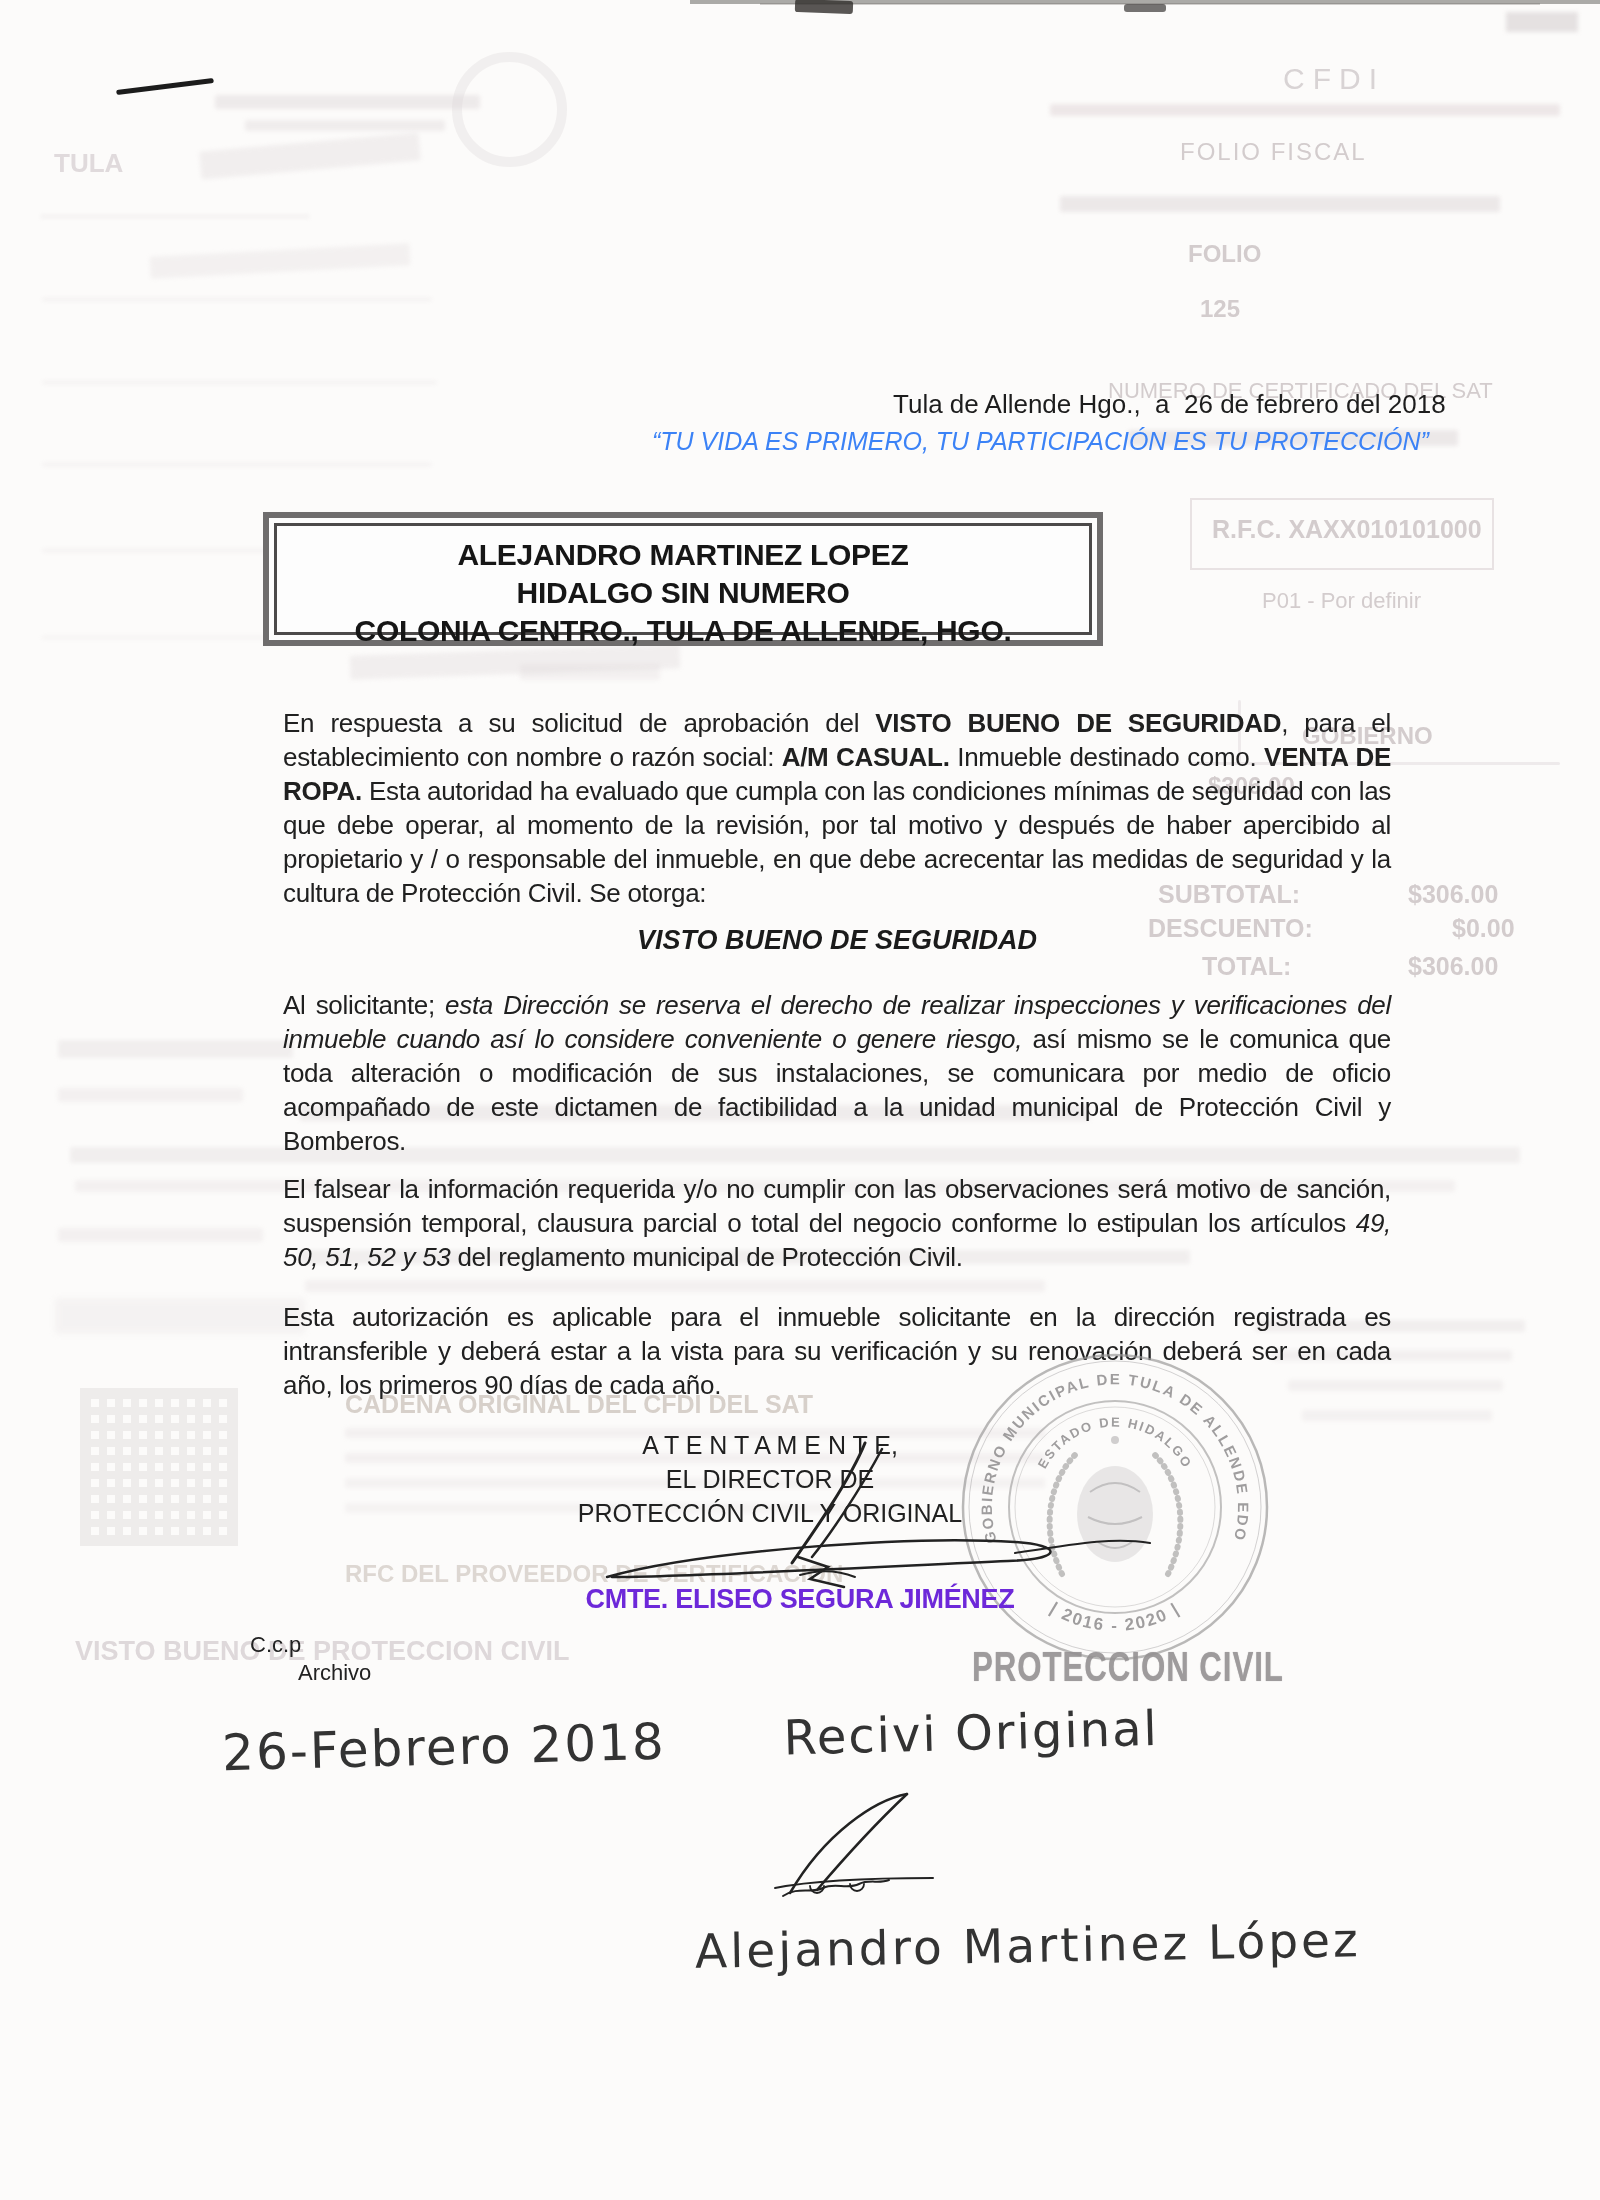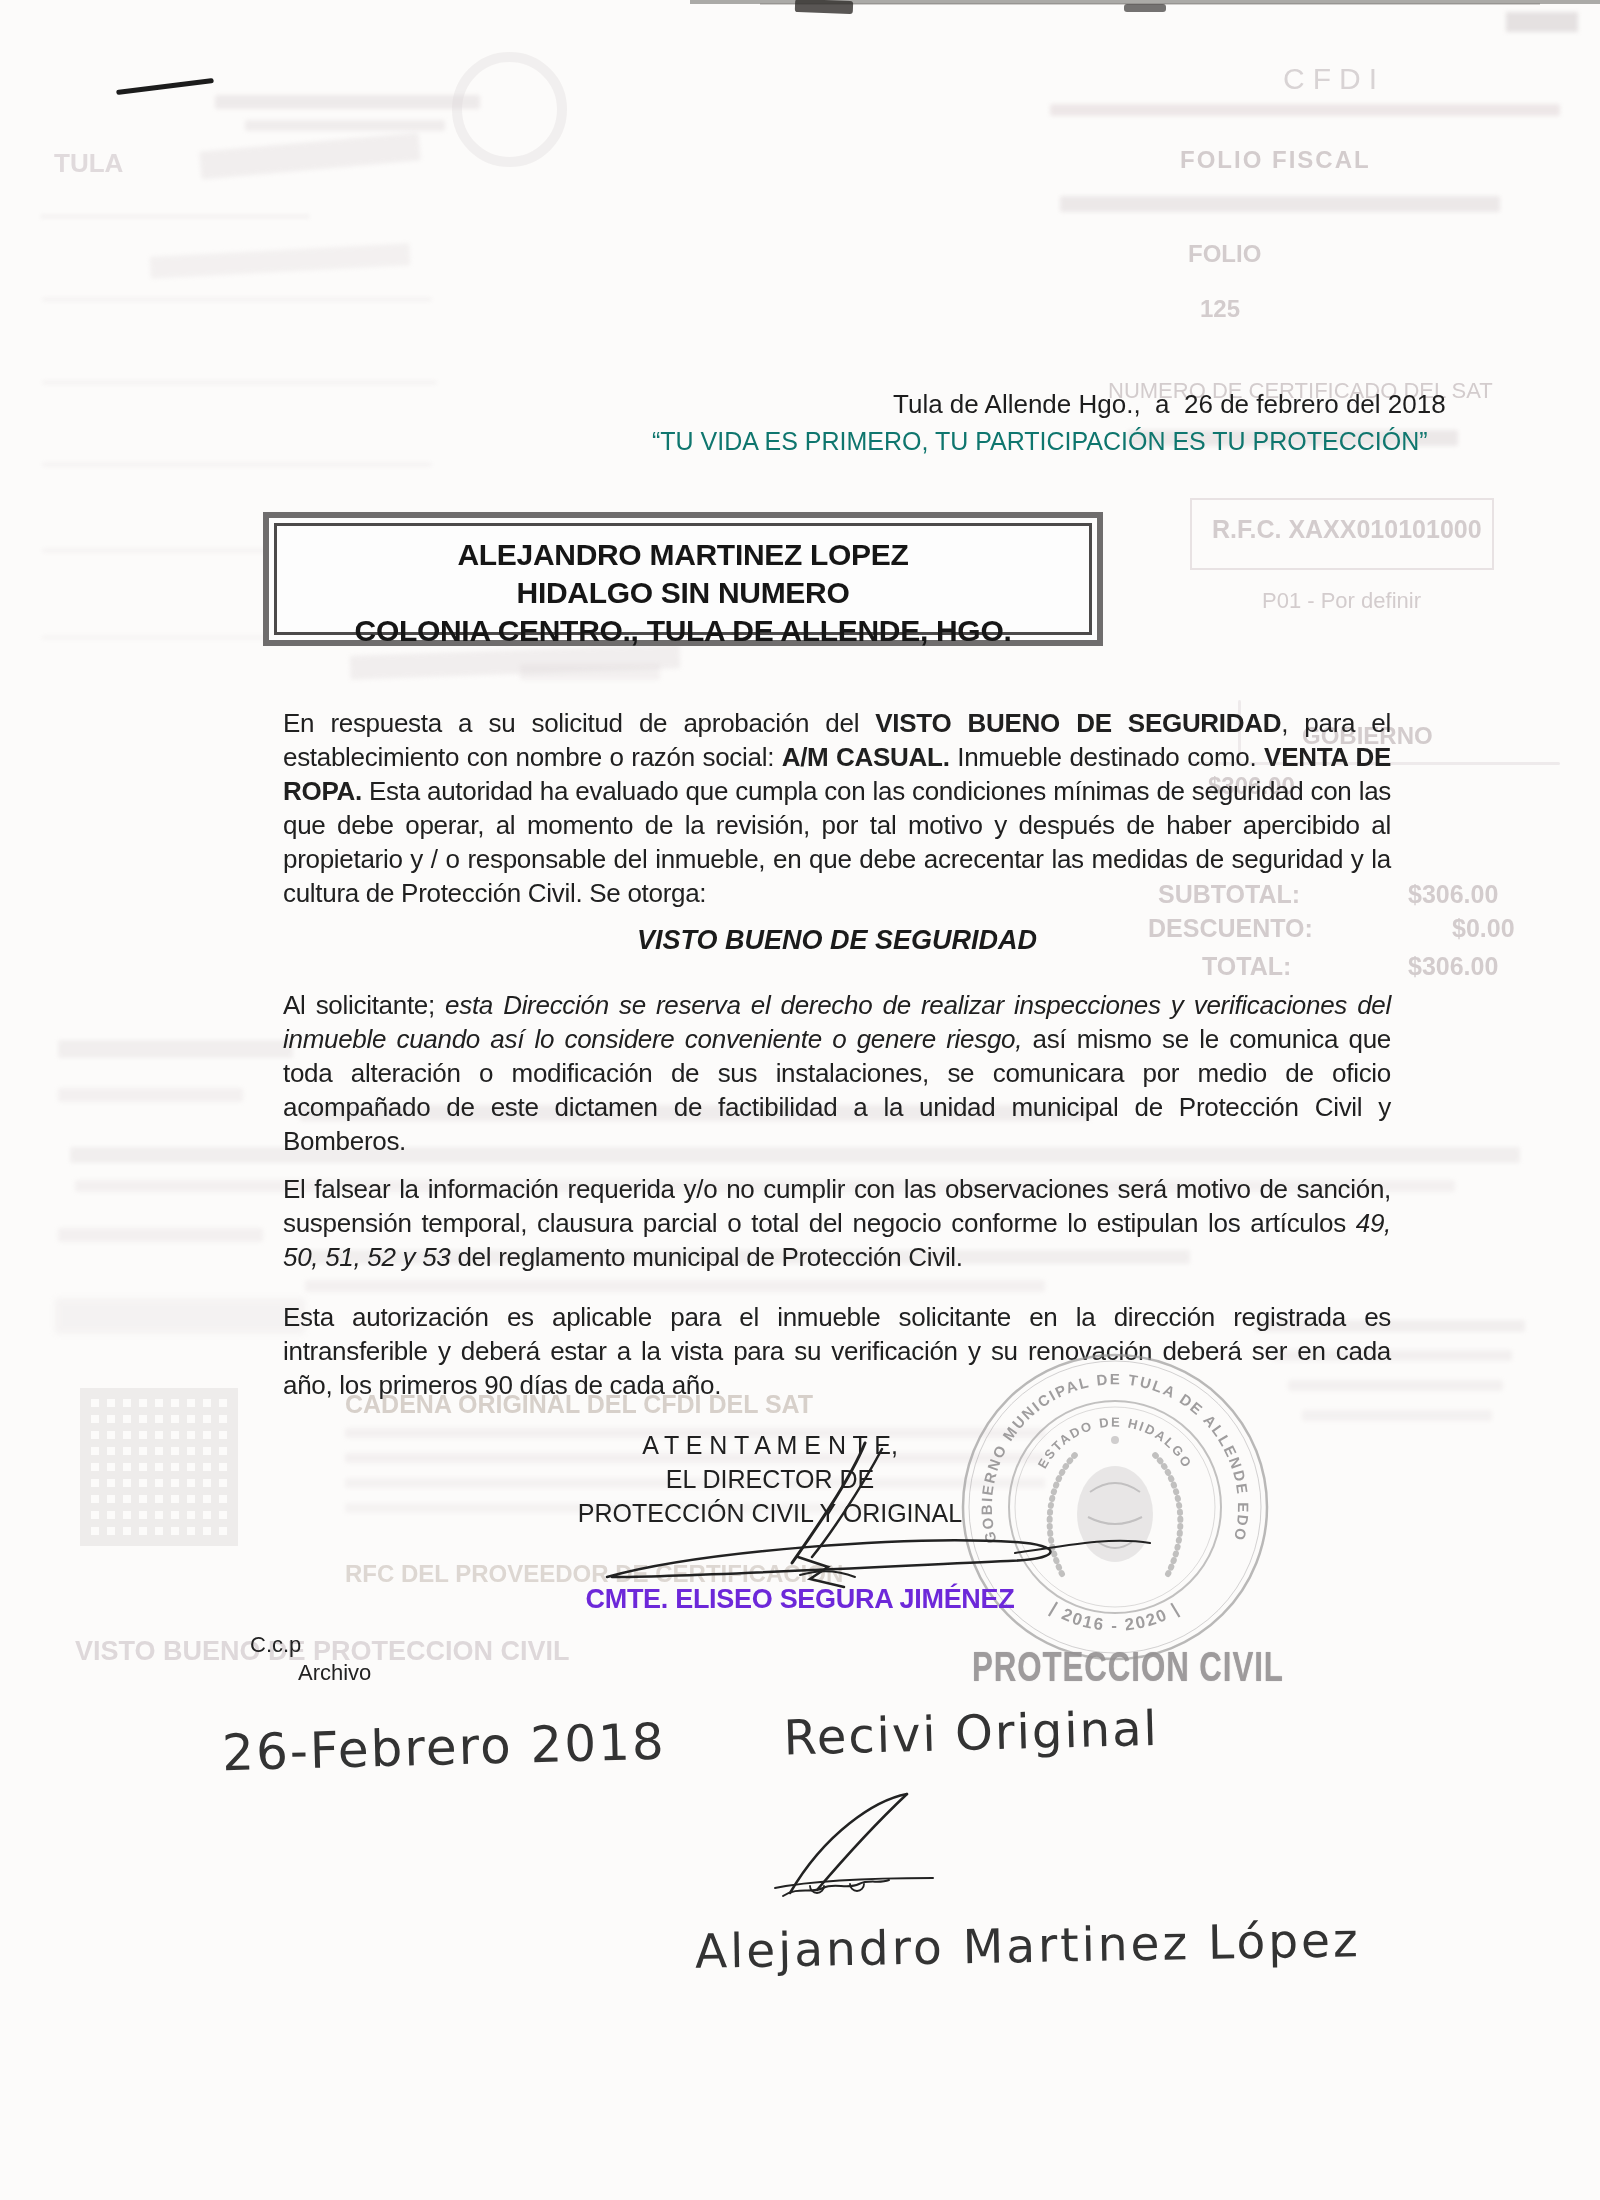--- a/index.html
+++ b/index.html
@@ -26,21 +26,21 @@
   .bleed-circle{left:452px;top:52px;width:95px;height:95px;border-radius:50%;border:10px solid #eceae9;opacity:.7;}
   .qr-bleed{
     left:80px;top:1388px;width:152px;height:152px;opacity:.12;border:3px solid #8f8789;
     background:
       repeating-linear-gradient(0deg,#8f8789 0 8px,transparent 8px 16px),
       repeating-linear-gradient(90deg,#8f8789 0 8px,transparent 8px 16px);
   }
 
   
   .date-line{left:893px;top:389px;font-size:26px;color:#1d1d1d;}
-  .motto{left:652px;top:427px;font-size:25px;color:#0f766e;}
+  .motto{left:652px;top:427px;font-size:25px;font-style:italic;color:#3b82f6;}
 
   .recipient-box{left:263px;top:512px;width:840px;height:134px;border:6px solid #6f6d6d;background:#fdfdfd;box-sizing:border-box;}
   .recipient-inner{position:absolute;left:5px;top:5px;right:5px;bottom:5px;border:3px solid #4c4a4a;text-align:center;padding-top:10px;box-sizing:border-box;}
   .recipient-inner div{font-size:30px;font-weight:bold;line-height:38px;letter-spacing:-.3px;color:#161616;}
 
   .para{left:283px;width:1108px;font-size:26px;line-height:34px;text-align:justify;letter-spacing:-.3px;color:#202020;}
   .para1{top:706px;}
   .heading{left:283px;top:925px;width:1108px;text-align:center;font-size:27px;font-weight:bold;font-style:italic;color:#1b1b1b;}
   .para2{top:988px;}
   .para3{top:1172px;}
@@ -91,21 +91,21 @@
   <div class="bleed-bar" style="left:42px;top:298px;width:390px;height:3px;opacity:.28;"></div>
   <div class="bleed-bar" style="left:42px;top:381px;width:395px;height:3px;opacity:.28;"></div>
   <div class="bleed-bar" style="left:42px;top:463px;width:390px;height:3px;opacity:.26;"></div>
   <div class="bleed-bar" style="left:42px;top:549px;width:390px;height:3px;opacity:.26;"></div>
   <div class="bleed-bar" style="left:42px;top:636px;width:390px;height:3px;opacity:.24;"></div>
   <div class="bleed-bar" style="left:350px;top:650px;width:330px;height:24px;opacity:.3;transform:rotate(-2deg);"></div>
   <div class="bleed-bar" style="left:520px;top:664px;width:140px;height:16px;opacity:.25;"></div>
 
   <div class="bleed-text" style="left:1283px;top:62px;font-size:30px;letter-spacing:8px;color:#d8d3d4;">CFDI</div>
   <div class="bleed-bar" style="left:1050px;top:104px;width:510px;height:12px;opacity:.55;background:#e2d7d9;"></div>
-  <div class="bleed-text" style="left:1180px;top:138px;font-size:24px;font-weight:bold;letter-spacing:2px;margin-top:8px;">FOLIO FISCAL</div>
+  <div class="bleed-text" style="left:1180px;top:138px;font-size:24px;font-weight:normal;letter-spacing:2px;">FOLIO FISCAL</div>
   <div class="bleed-bar" style="left:1060px;top:196px;width:440px;height:16px;opacity:.45;"></div>
   <div class="bleed-text" style="left:1188px;top:240px;font-size:24px;font-weight:bold;">FOLIO</div>
   <div class="bleed-text" style="left:1200px;top:295px;font-size:24px;font-weight:bold;">125</div>
   <div class="bleed-text" style="left:1108px;top:378px;font-size:22px;font-weight:normal;">NUMERO DE CERTIFICADO DEL SAT</div>
   <div class="bleed-bar" style="left:1128px;top:430px;width:330px;height:16px;opacity:.45;"></div>
   <div class="bleed-box" style="left:1190px;top:498px;width:300px;height:68px;"></div>
   <div class="bleed-text" style="left:1212px;top:515px;font-size:25px;font-weight:bold;">R.F.C. XAXX010101000</div>
   <div class="bleed-text" style="left:1262px;top:588px;font-size:22px;">P01 - Por definir</div>
   <div class="bleed-bar" style="left:1238px;top:700px;width:3px;height:62px;opacity:.4;filter:none;"></div>
   <div class="bleed-text" style="left:1302px;top:722px;font-size:24px;font-weight:bold;">GOBIERNO</div>

